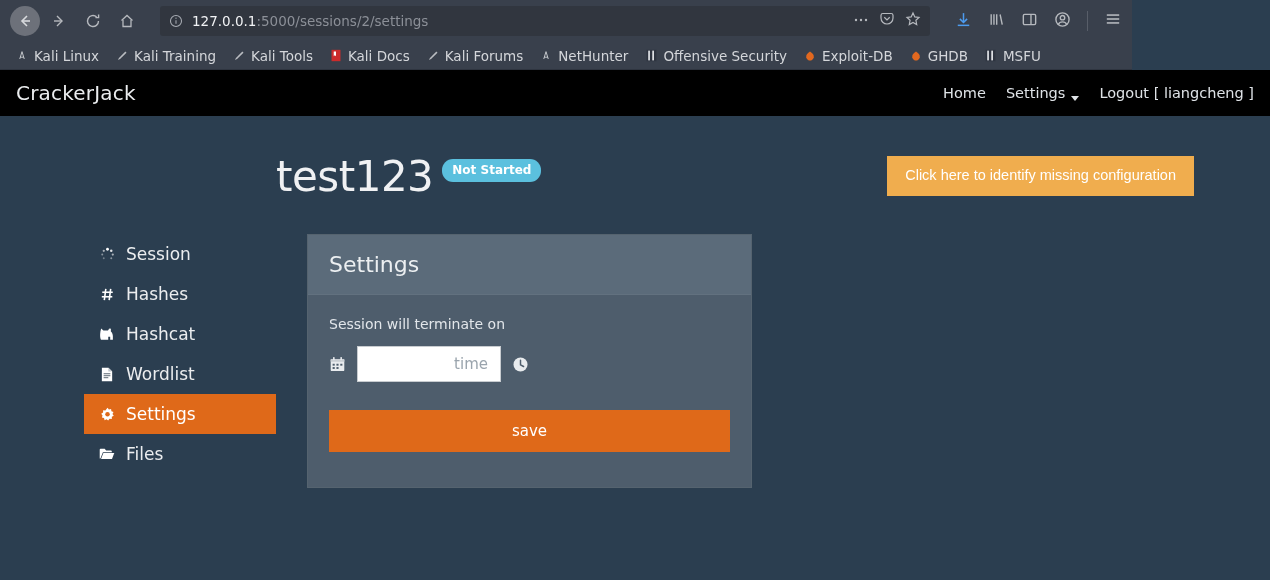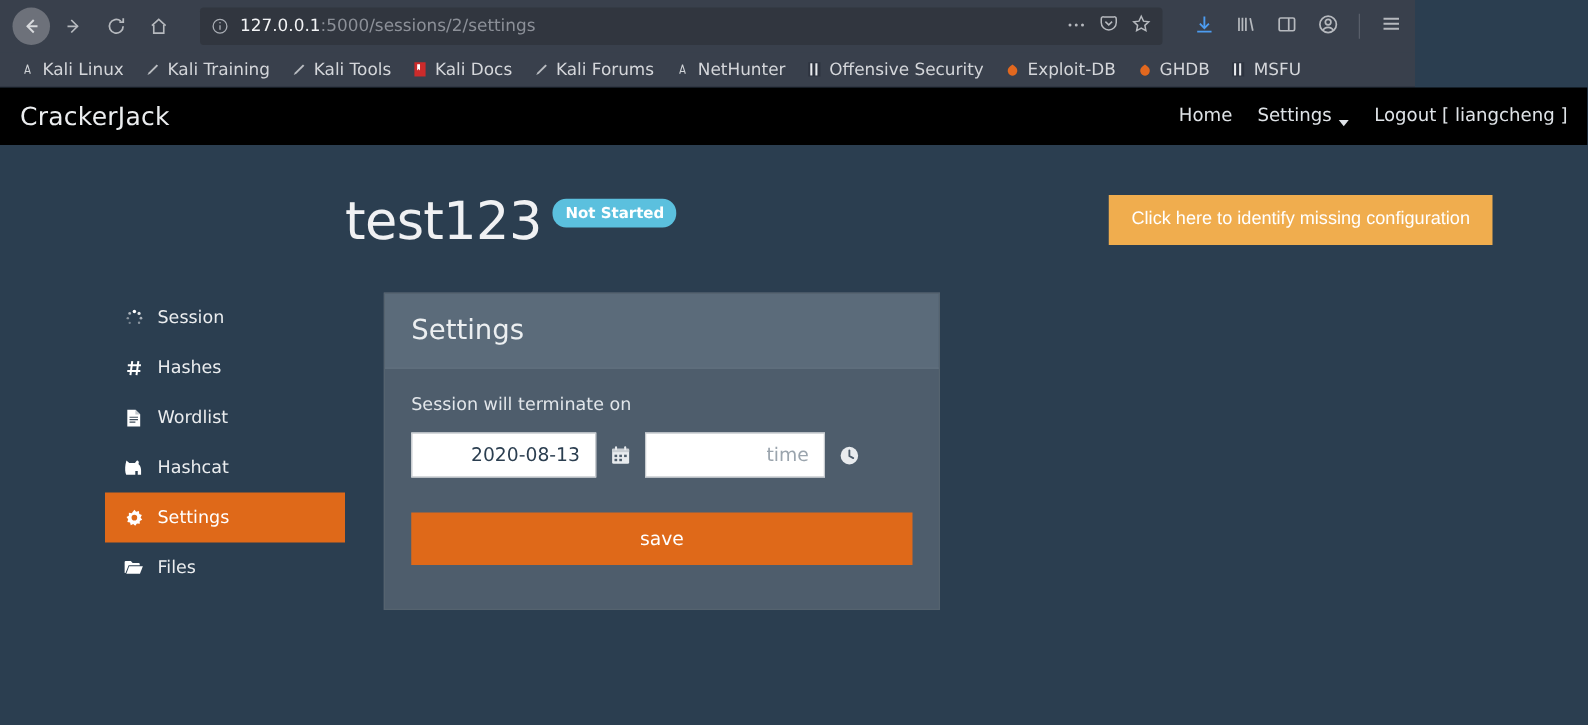--- a/index.html
+++ b/index.html
@@ -155,21 +155,21 @@
 
   .body-row { display: flex; padding: 36px 0 0 84px; }
 
   .sidebar { width: 192px; flex: none; }
   .side-item {
     display: flex;
     align-items: center;
     gap: 10px;
     height: 40px;
     padding: 0 14px;
-    font-size: 14px;
+    font-size: 17px;
     color: #ebedef;
     margin-bottom: 0;
   }
   .side-item + .side-item { margin-top: 0; }
   .side-item.active { background: #df6919; color: #ffffff; }
   .side-ico { width: 18px; display: flex; align-items: center; justify-content: center; flex: none; color: #ffffff; }
 
   .card {
     width: 445px;
     margin-left: 31px;
@@ -484,43 +484,43 @@
                 <path d="M11.4 2 L9.8 14"></path>
                 <path d="M2.4 5.6 H13.6"></path>
                 <path d="M1.9 10.4 H13.1"></path>
             </svg>
           </span>
           <span>Hashes</span>
         </div>
 
         <div class="side-item">
           <span class="side-ico">
+            <svg width="16" height="15" viewBox="0 0 18 16" fill="#ffffff">
+              <path d="M1.6 4.5 L2.4 1.2 L5 3.4 L10 3.4 L12.6 1.2 L13.4 4.5 C15 6 15.6 8 15.6 10 L15.6 14 L12.6 14 L12.6 10.5 L10.4 10.5 L10.4 14 L2.2 14 C1.2 12 1 8 1.6 4.5 Z"></path>
+              <circle cx="12.2" cy="2.6" r="1.4" fill="#ffffff" opacity=".8"></circle>
+            </svg>
+          </span>
+          <span>Hashcat</span>
+        </div>
+
+        <div class="side-item">
+          <span class="side-ico">
             <svg width="14" height="15" viewBox="0 0 14 16" fill="#ffffff">
               <path d="M1.5 0.8 H8.6 L12.5 4.6 V15.2 H1.5 Z"></path>
               <path d="M8.4 1 V4.8 H12.3" fill="#4e5d6c" opacity=".35"></path>
               <g stroke="#3e4c5a" stroke-width="0.9">
                   <path d="M3.4 7.2 H10.6"></path>
                   <path d="M3.4 9.3 H10.6"></path>
                   <path d="M3.4 11.4 H8.4"></path>
                 </g>
             </svg>
           </span>
           <span>Wordlist</span>
         </div>
 
-        <div class="side-item">
-          <span class="side-ico">
-            <svg width="16" height="15" viewBox="0 0 18 16" fill="#ffffff">
-              <path d="M1.6 4.5 L2.4 1.2 L5 3.4 L10 3.4 L12.6 1.2 L13.4 4.5 C15 6 15.6 8 15.6 10 L15.6 14 L12.6 14 L12.6 10.5 L10.4 10.5 L10.4 14 L2.2 14 C1.2 12 1 8 1.6 4.5 Z"></path>
-              <circle cx="12.2" cy="2.6" r="1.4" fill="#ffffff" opacity=".8"></circle>
-            </svg>
-          </span>
-          <span>Hashcat</span>
-        </div>
-
         <div class="side-item active">
           <span class="side-ico">
             <svg width="15" height="15" viewBox="0 0 16 16" fill="#ffffff">
               <path d="M8 0.8 L9.5 2.6 L11.8 2 L12.2 4.4 L14.4 5.3 L13.3 7.4 L14.7 9.3 L12.6 10.5 L12.6 12.9 L10.2 12.6 L8.7 14.5 L7 13.1 L4.9 14.1 L4.3 11.8 L2 11.2 L2.7 9 L1.3 7.1 L3.3 5.9 L3.3 3.5 L5.7 3.8 Z"></path>
               <circle cx="8" cy="7.6" r="2.4" fill="#df6919"></circle>
             </svg>
           </span>
           <span>Settings</span>
         </div>
 
@@ -535,21 +535,20 @@
         </div>
       </div>
 
       <div class="card">
         <div class="card-head">Settings</div>
         <div class="card-body">
 
           <div class="field-label">Session will terminate on</div>
 
           <div class="input-row">
-            <input class="text-input date" type="text" value="2020-08-13" style="">
             <span class="adorn-ico">
               <svg width="17" height="17" viewBox="0 0 16 16" fill="#e8ebee">
                 <rect x="1.6" y="2.8" width="12.8" height="11.4" rx="1.1"></rect>
                 <rect x="1.6" y="2.8" width="12.8" height="2.6" fill="#c9ced3"></rect>
                 <rect x="3.8" y="1" width="1.5" height="3" rx=".6" fill="#e8ebee"></rect>
                 <rect x="10.7" y="1" width="1.5" height="3" rx=".6" fill="#e8ebee"></rect>
                 <g fill="#4e5d6c">
                     <rect x="3.4" y="7.3" width="2" height="1.8"></rect>
                     <rect x="7" y="7.3" width="2" height="1.8"></rect>
                     <rect x="10.6" y="7.3" width="2" height="1.8"></rect>

